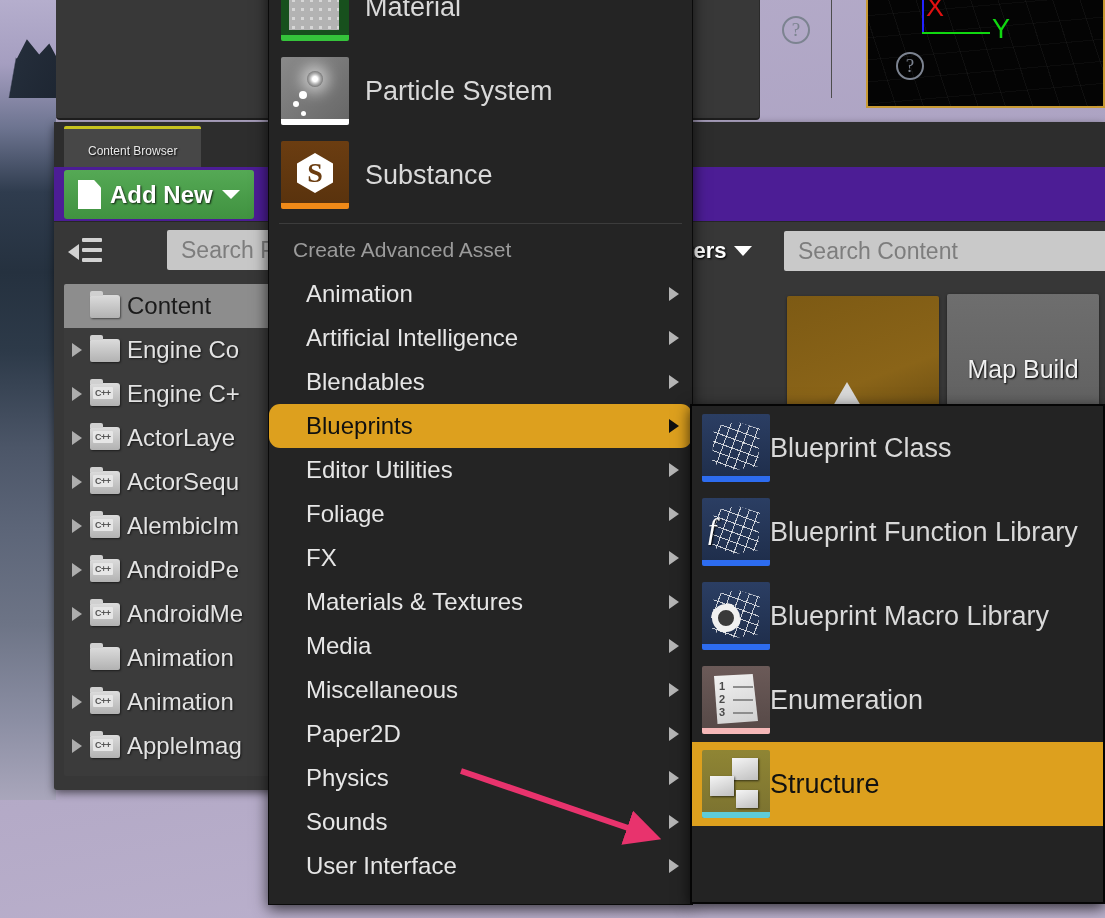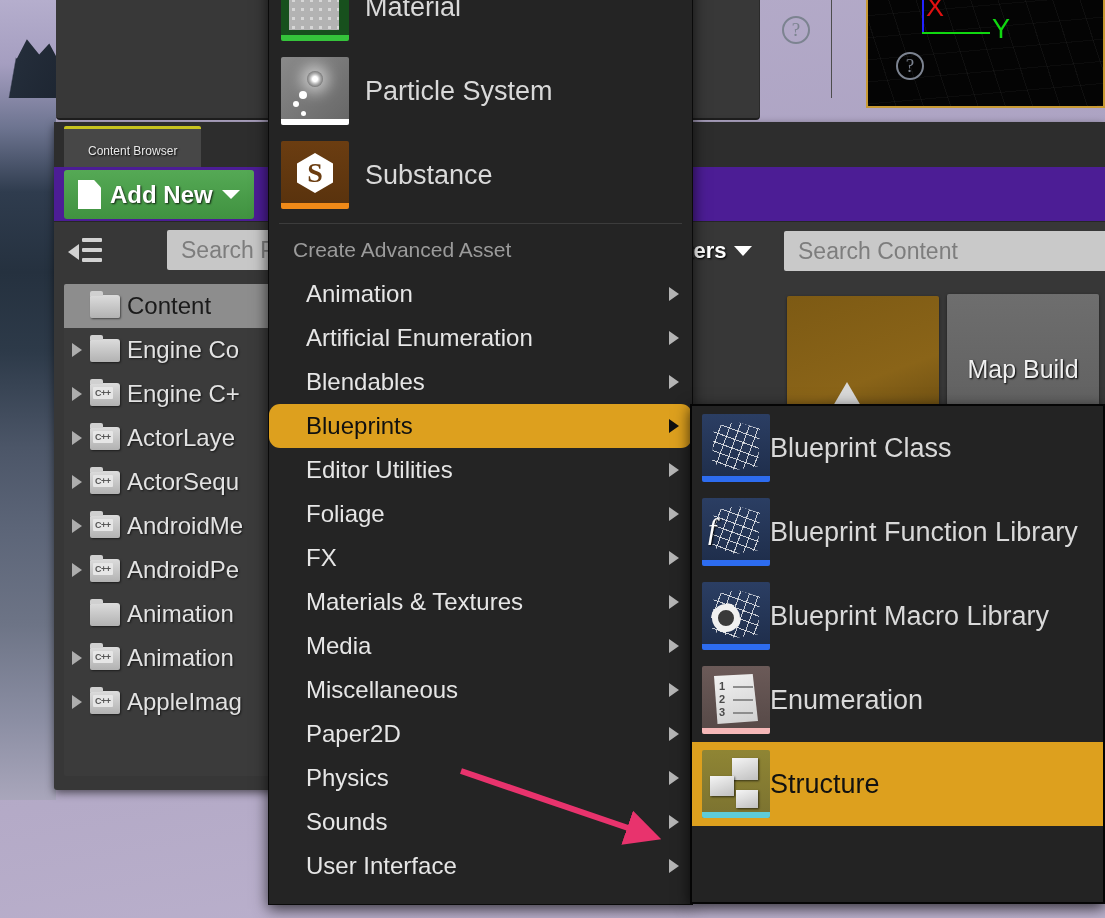--- a/index.html
+++ b/index.html
@@ -484,26 +484,31 @@
           <span class="tree-label">ActorLaye</span>
         </div>
         <div class="tree-row">
           <span class="tree-arrow"></span>
           <span class="folder-icon cpp"></span>
           <span class="tree-label">ActorSequ</span>
         </div>
         <div class="tree-row">
           <span class="tree-arrow"></span>
           <span class="folder-icon cpp"></span>
+          <span class="tree-label">AlembicIm</span>
+        </div>
+        <div class="tree-row">
+          <span class="tree-arrow"></span>
+          <span class="folder-icon cpp"></span>
+          <span class="tree-label">AndroidPe</span>
+        </div>
+        <div class="tree-row">
+          <span class="tree-arrow"></span>
+          <span class="folder-icon cpp"></span>
           <span class="tree-label">AndroidMe</span>
-        </div>
-        <div class="tree-row">
-          <span class="tree-arrow"></span>
-          <span class="folder-icon cpp"></span>
-          <span class="tree-label">AndroidPe</span>
         </div>
         <div class="tree-row">
           <span class="tree-arrow blank"></span>
           <span class="folder-icon"></span>
           <span class="tree-label">Animation</span>
         </div>
         <div class="tree-row">
           <span class="tree-arrow"></span>
           <span class="folder-icon cpp"></span>
           <span class="tree-label">Animation</span>
@@ -554,21 +559,21 @@
         </div>
       </div>
     <div class="ctx-divider"></div>
     <div class="section-head">Create Advanced Asset</div>
     <div id="category-list">
         <div class="menu-item">
           <span class="mi-label">Animation</span>
           <span class="mi-caret"></span>
         </div>
         <div class="menu-item">
-          <span class="mi-label">Artificial Enumeration</span>
+          <span class="mi-label">Artificial Intelligence</span>
           <span class="mi-caret"></span>
         </div>
         <div class="menu-item">
           <span class="mi-label">Blendables</span>
           <span class="mi-caret"></span>
         </div>
         <div class="menu-item highlight">
           <span class="mi-label">Blueprints</span>
           <span class="mi-caret"></span>
         </div>

